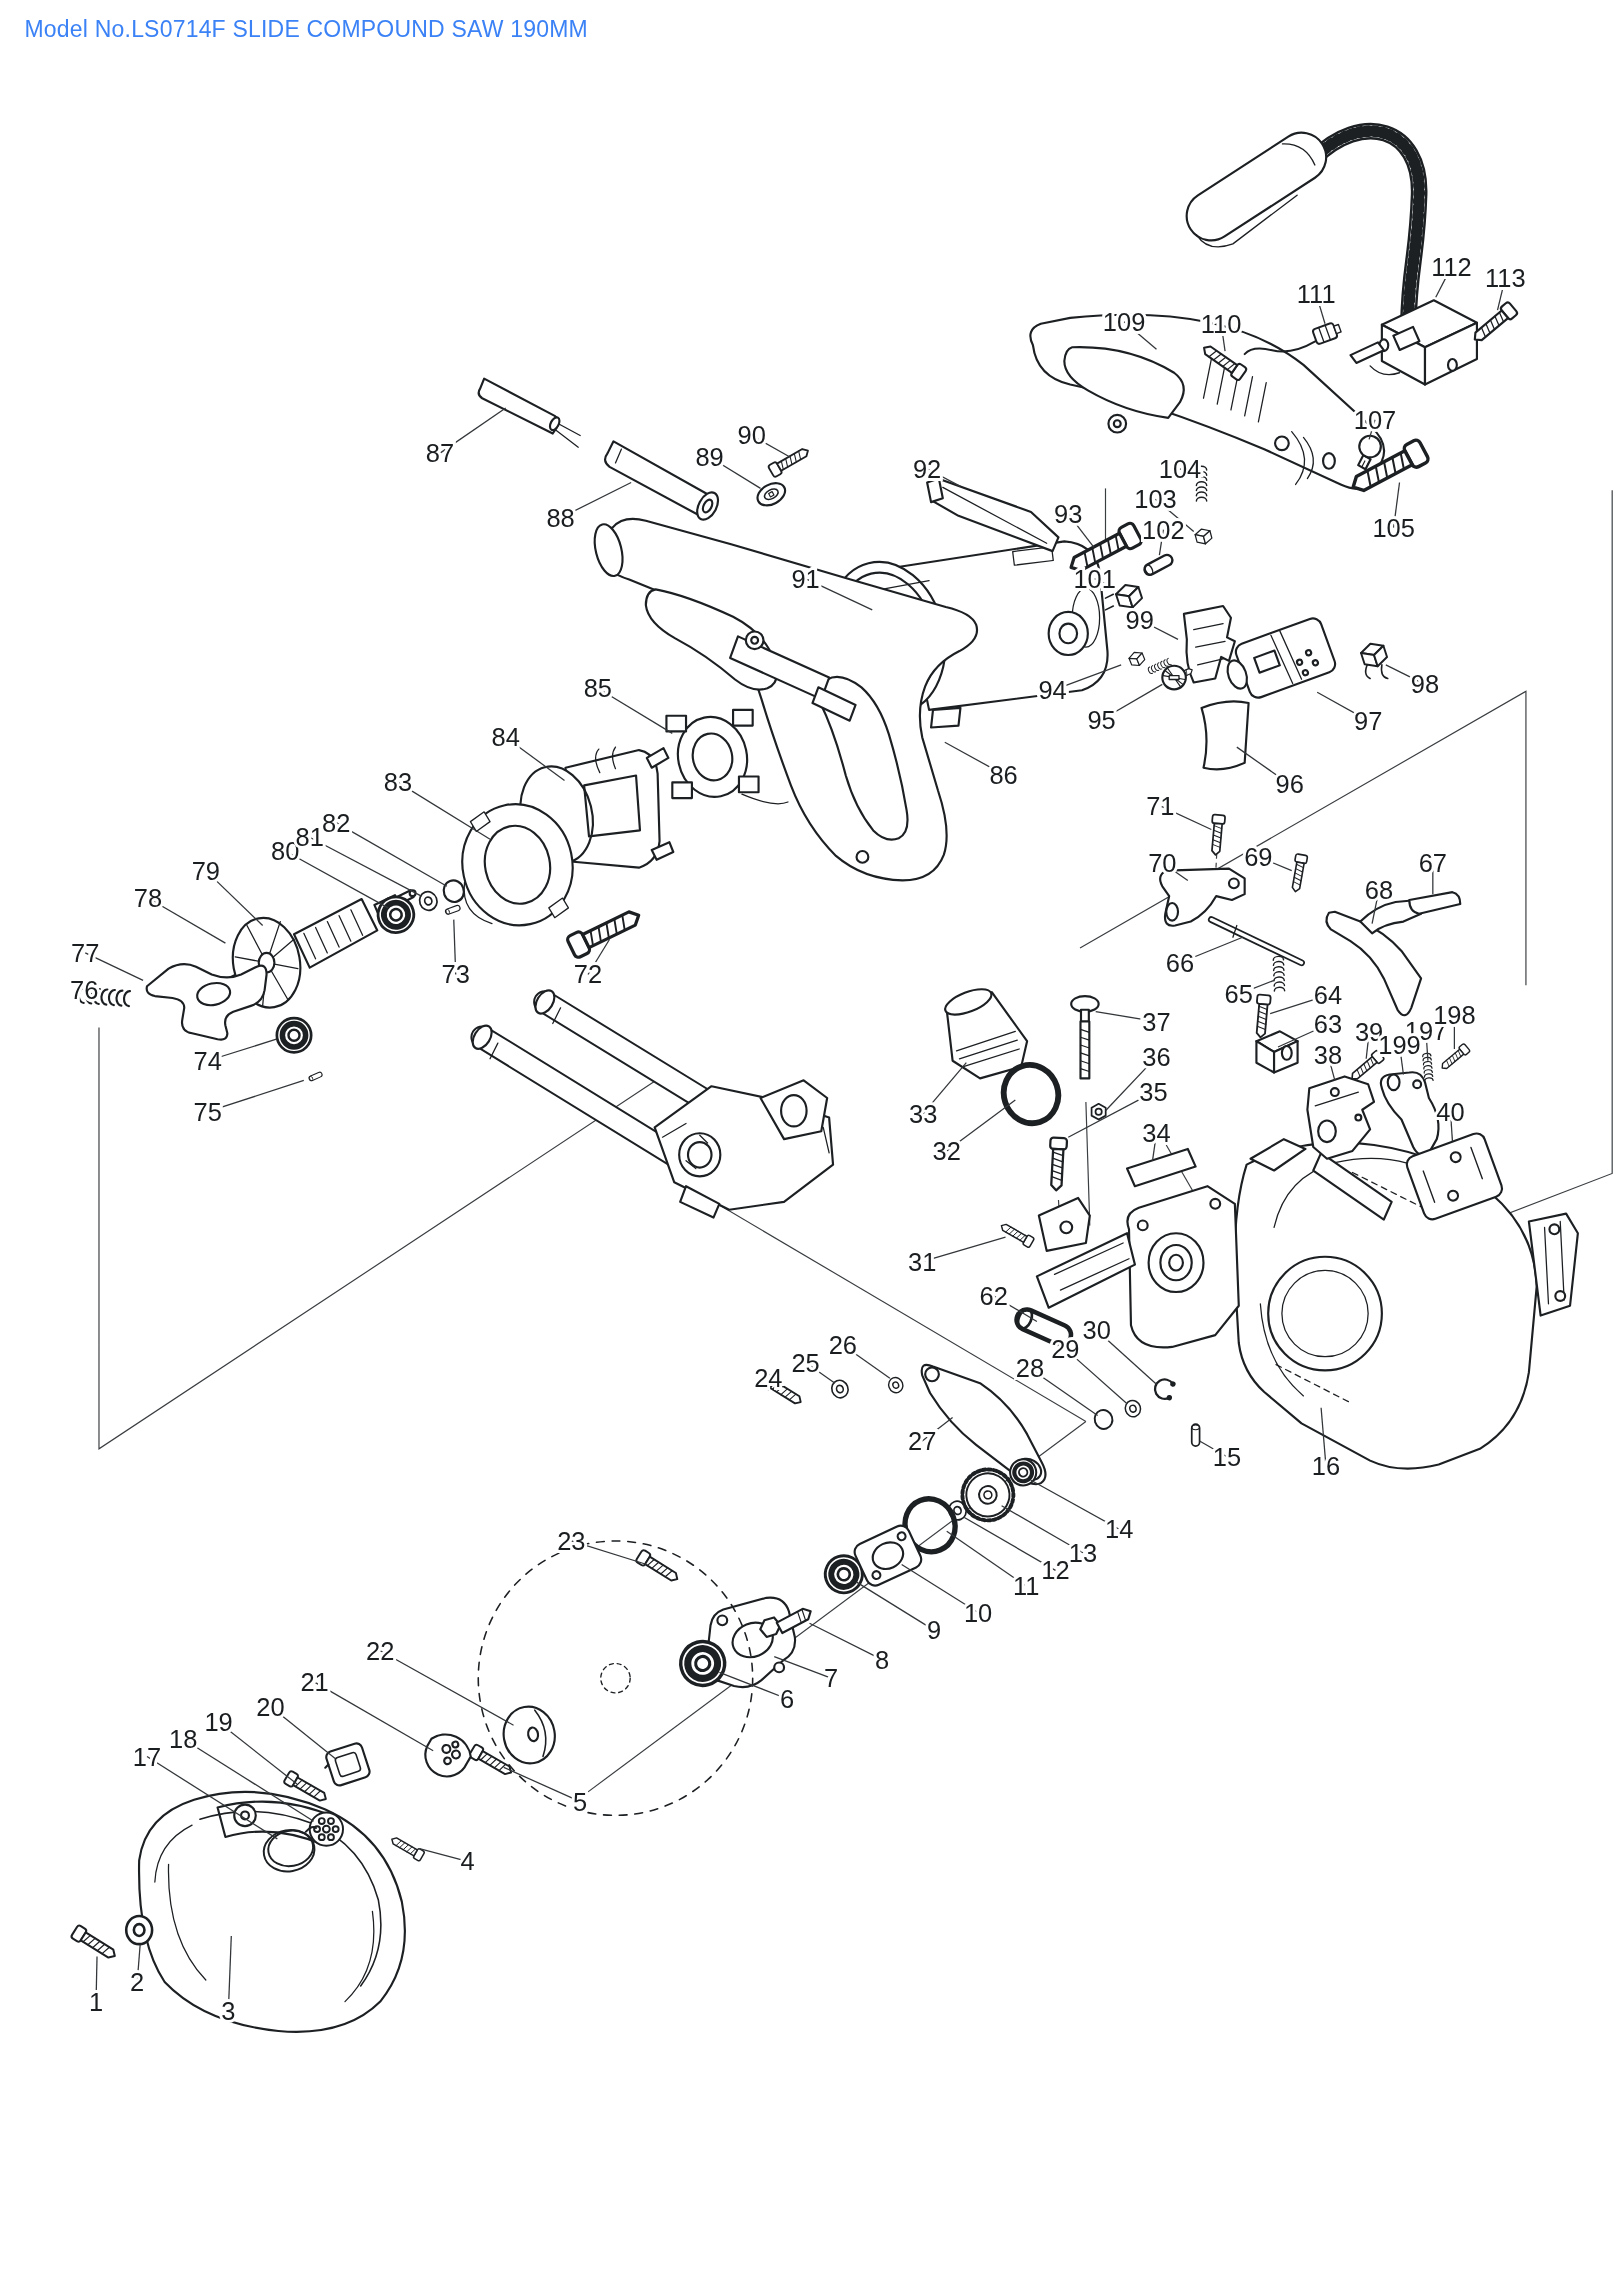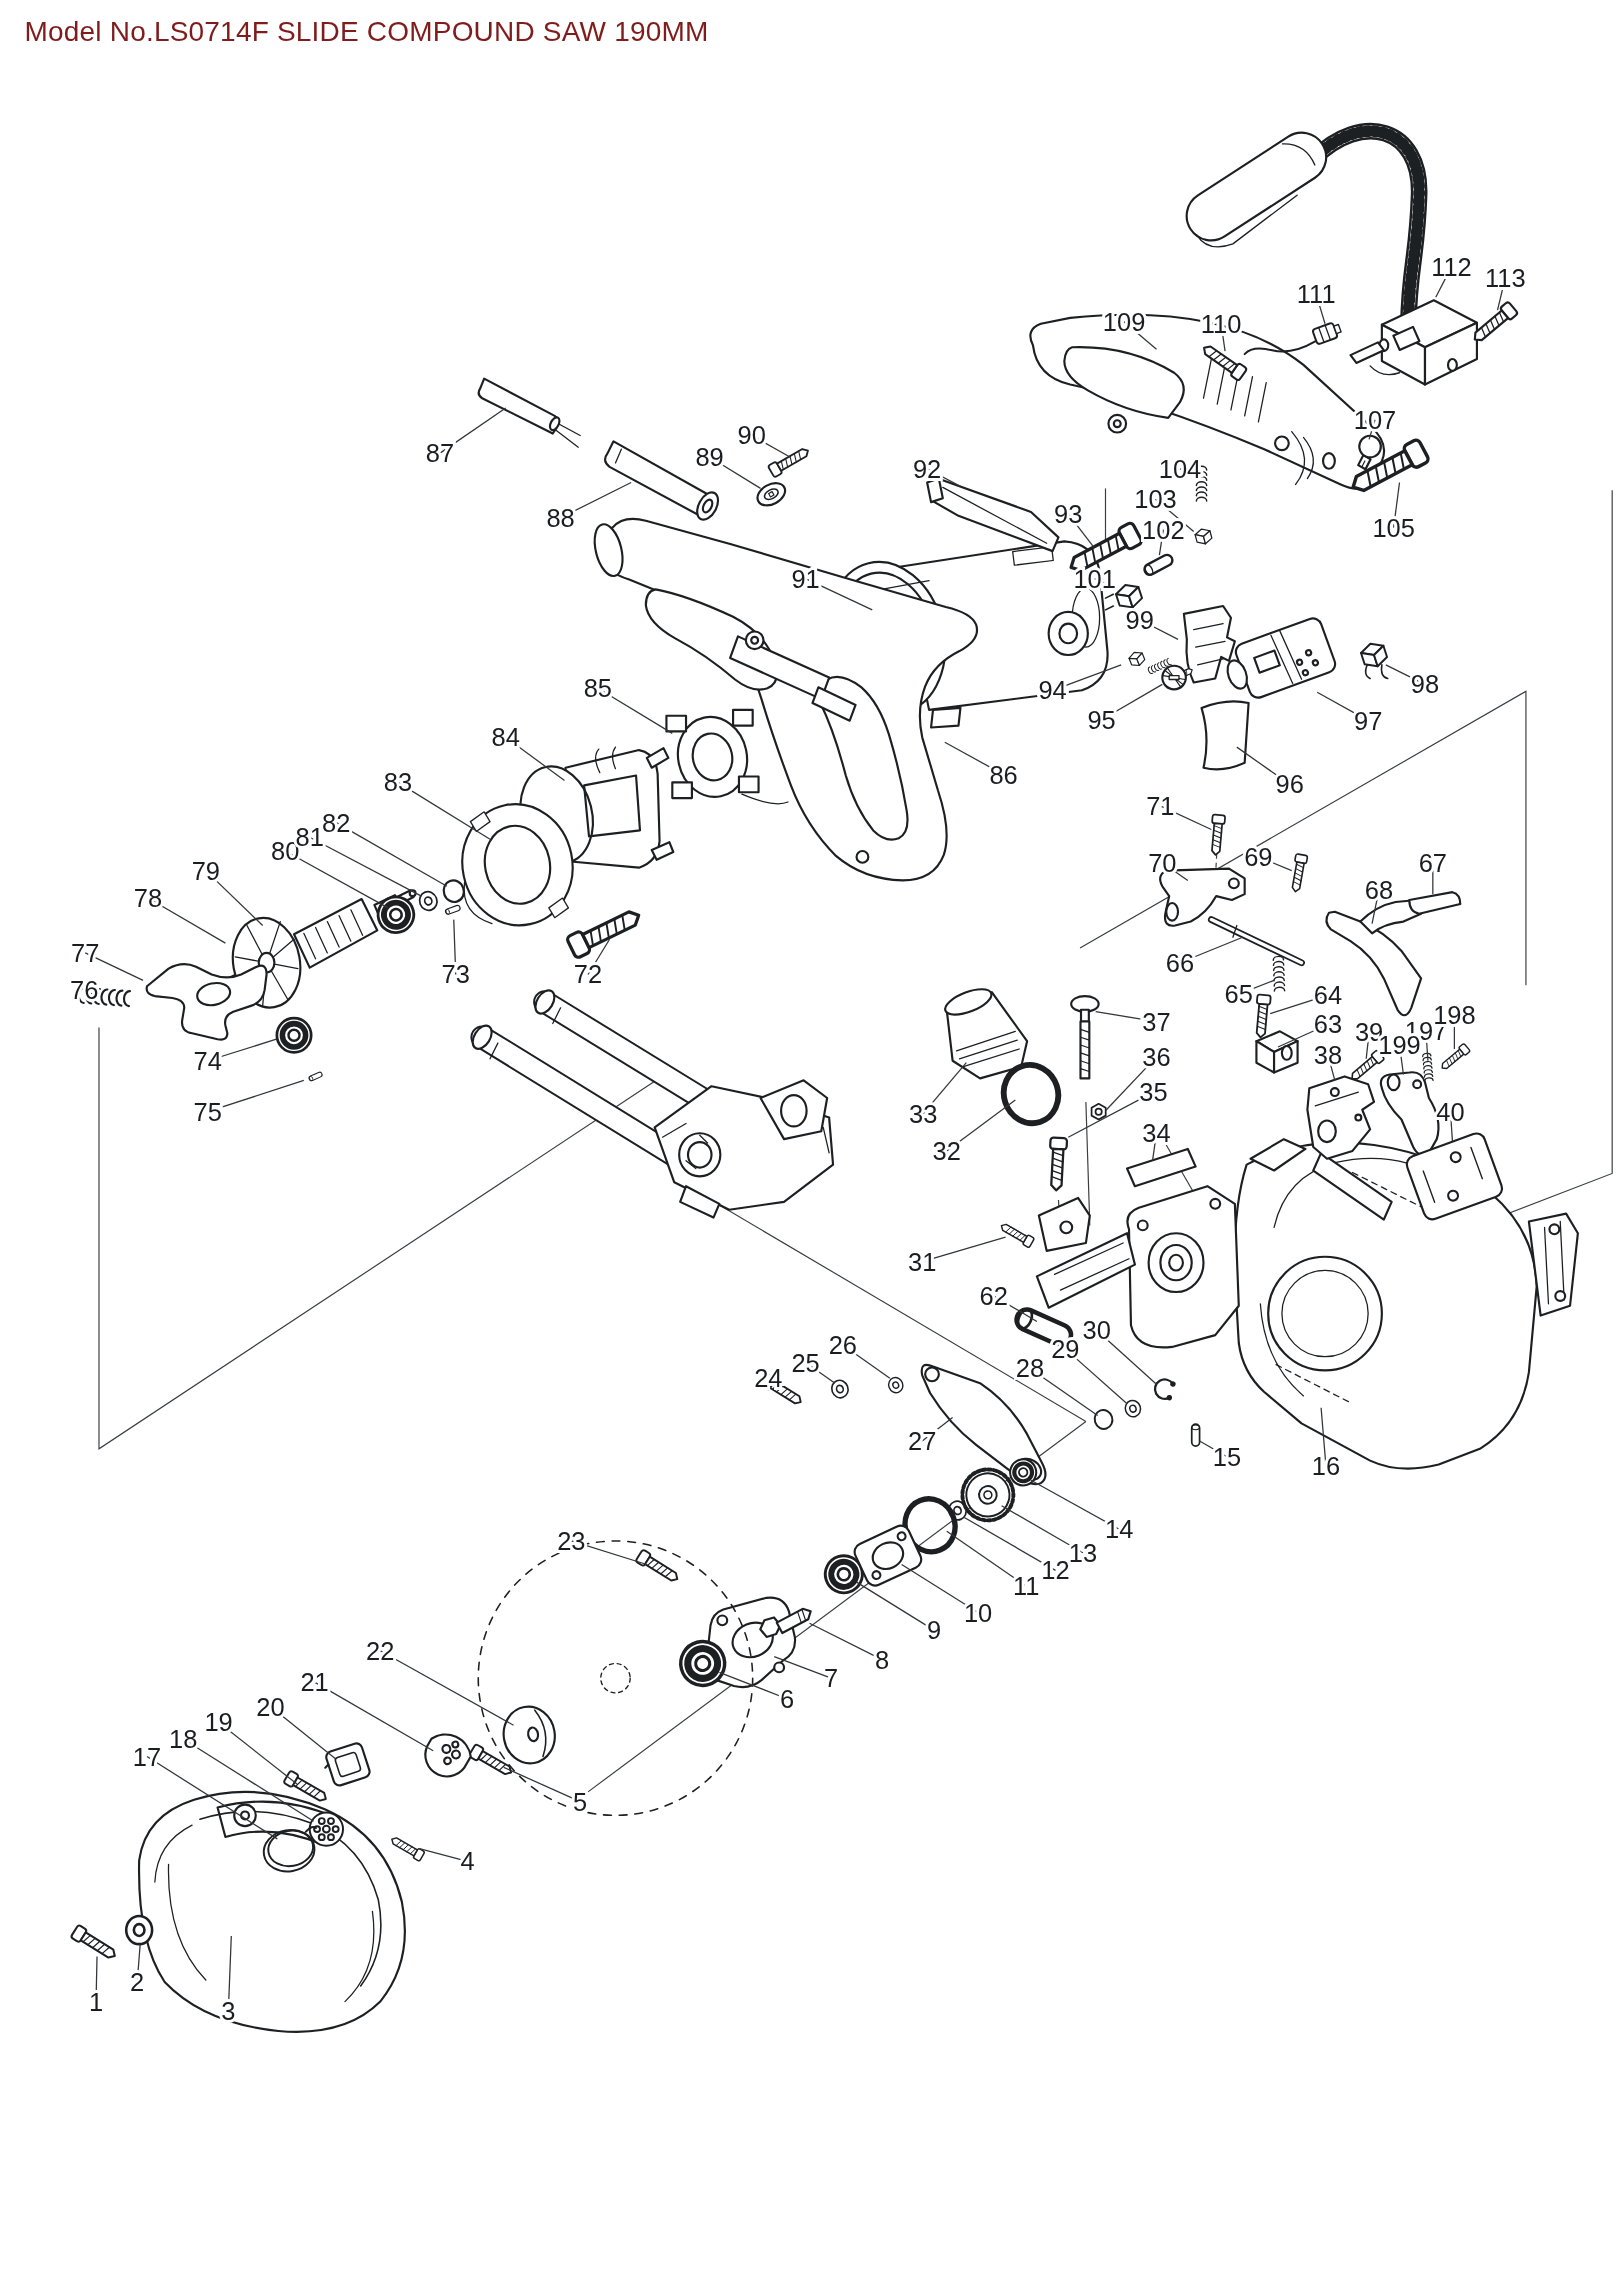--- a/index.html
+++ b/index.html
@@ -1,18 +1,18 @@
 <!DOCTYPE html>
 <html><head>
 <meta charset="utf-8">
 <style>
   html,body{margin:0;padding:0;background:#fff}
   .stage{position:relative;width:1621px;height:2293px;background:#fff;overflow:hidden;
          font-family:"Liberation Sans",sans-serif}
-  .title{position:absolute;left:24.5px;top:15.7px;font-size:28px;color:#7f1d1d;
+  .title{position:absolute;left:24.5px;top:15.7px;font-size:23px;color:#3b82f6;
          letter-spacing:0.2px;white-space:nowrap}
   svg{position:absolute;left:0;top:0}
   .art *{stroke-linejoin:round;stroke-linecap:round}
   .lbl{font-family:"Liberation Sans",sans-serif;font-size:26px;fill:#1b1e20;
        text-anchor:middle;paint-order:stroke;stroke:#ffffff;stroke-width:6px;font-weight:400}
   .leader{stroke:#33373a;stroke-width:1.3;fill:none}
   .cline{stroke:#3a3e41;stroke-width:1.2;fill:none}
 </style>
 </head>
 <body>

